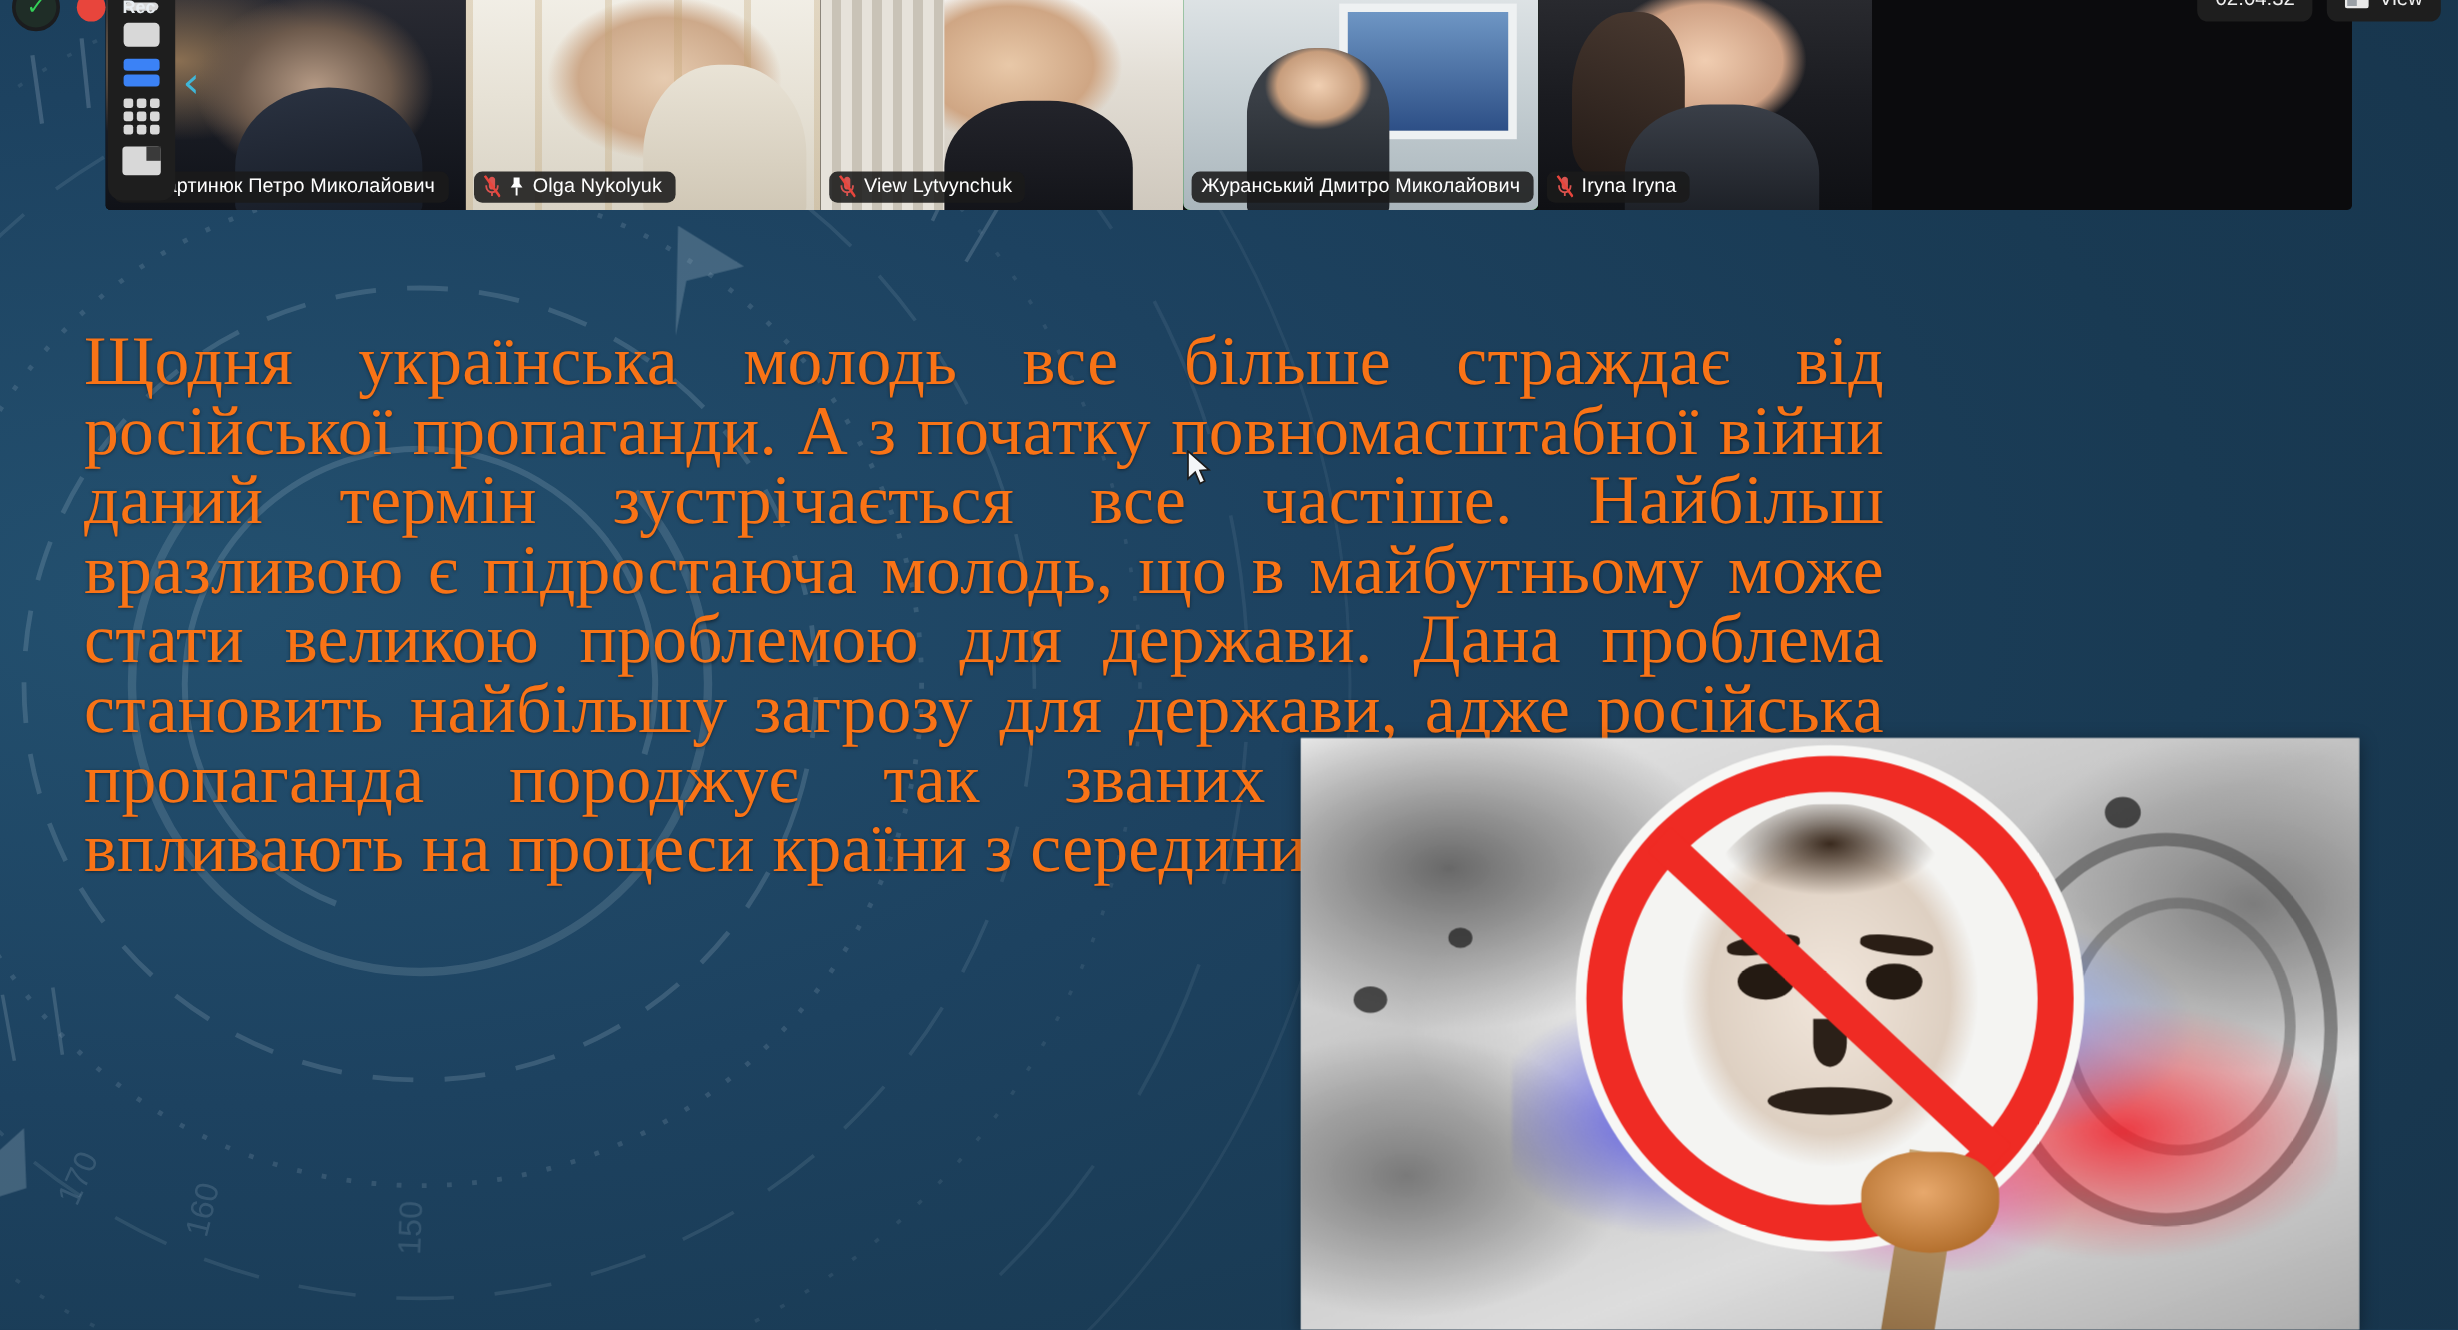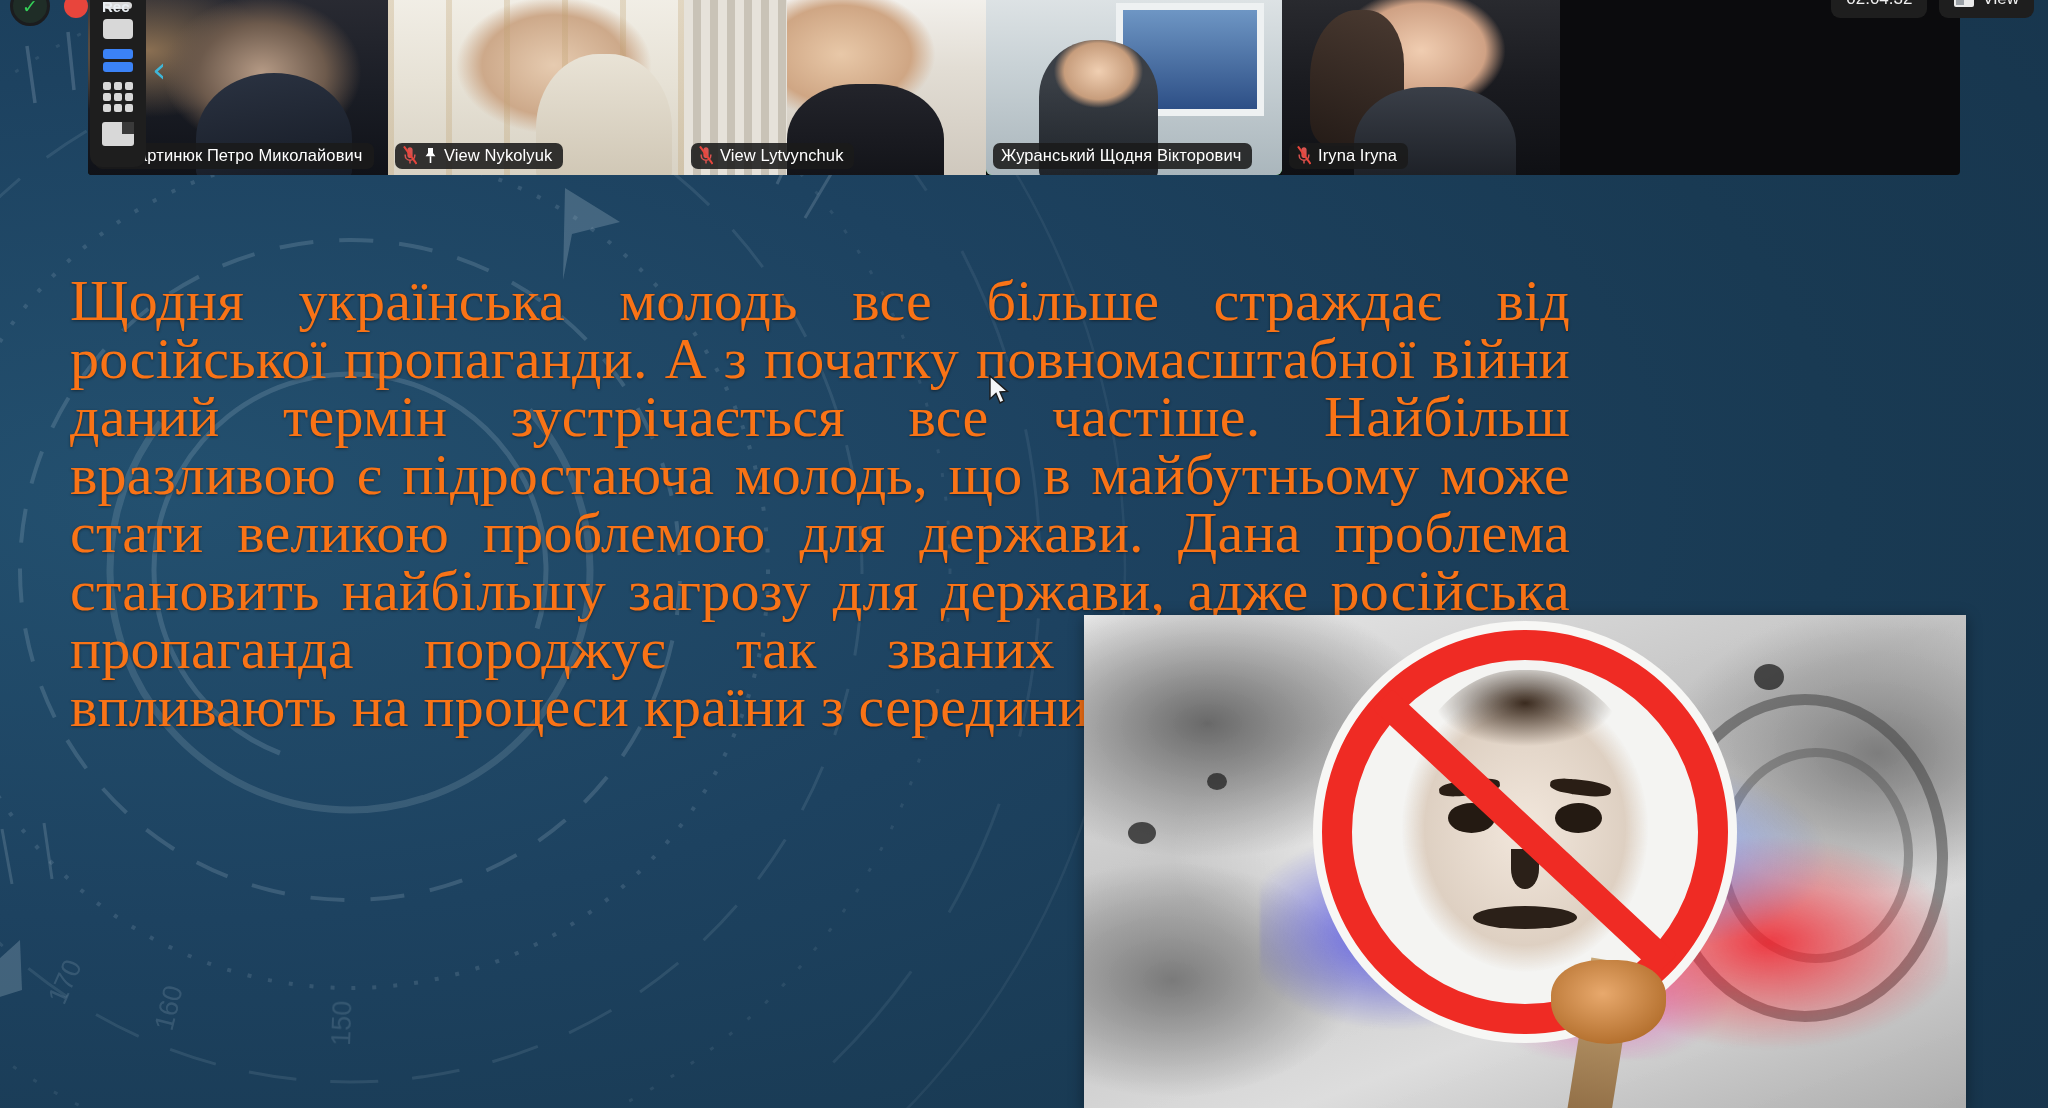--- a/index.html
+++ b/index.html
@@ -274,39 +274,39 @@
         <span class="ic"><svg width="14" height="19" viewBox="0 0 14 19">
             <path d="M7 1.2c1.5 0 2.6 1.1 2.6 2.6v5.6c0 1.5-1.1 2.6-2.6 2.6S4.4 10.9 4.4 9.4V3.8C4.4 2.3 5.5 1.2 7 1.2z" fill="#d9534f"></path>
             <path d="M2.2 8.4v1c0 2.6 2.1 4.8 4.8 4.8s4.8-2.2 4.8-4.8v-1" stroke="#d9534f" stroke-width="1.5" fill="none"></path>
             <path d="M7 14.2v3.2" stroke="#d9534f" stroke-width="1.5"></path>
             <path d="M1 0.5 L13.6 18" stroke="#e8453c" stroke-width="2.1"></path>
           </svg></span>
         <span class="ic"><svg width="13" height="17" viewBox="0 0 13 17">
             <path d="M4 1h5v5l2.4 3.3H1.6L4 6z" fill="#fff"></path>
             <path d="M6.5 9.3v6.6" stroke="#fff" stroke-width="1.6"></path>
           </svg></span>
-        <span>View Nykolyuk</span>
+        <span>Olga Nykolyuk</span>
       </div>
     </div>
     <div class="vtile" style="width: 302px;">
       <div class="vscene p3"></div>
       <div class="vname">
         <span class="ic"><svg width="14" height="19" viewBox="0 0 14 19">
             <path d="M7 1.2c1.5 0 2.6 1.1 2.6 2.6v5.6c0 1.5-1.1 2.6-2.6 2.6S4.4 10.9 4.4 9.4V3.8C4.4 2.3 5.5 1.2 7 1.2z" fill="#d9534f"></path>
             <path d="M2.2 8.4v1c0 2.6 2.1 4.8 4.8 4.8s4.8-2.2 4.8-4.8v-1" stroke="#d9534f" stroke-width="1.5" fill="none"></path>
             <path d="M7 14.2v3.2" stroke="#d9534f" stroke-width="1.5"></path>
             <path d="M1 0.5 L13.6 18" stroke="#e8453c" stroke-width="2.1"></path>
           </svg></span>
         <span>View Lytvynchuk</span>
       </div>
     </div>
     <div class="vtile active" style="width: 296px;">
       <div class="vscene p4"></div>
       <div class="vname">
-        <span>Журанський Щодня Вікторович</span>
+        <span>Журанський Дмитро Миколайович</span>
       </div>
     </div>
     <div class="vtile" style="width: 278px;">
       <div class="vscene p5"></div>
       <div class="vname">
         <span class="ic"><svg width="14" height="19" viewBox="0 0 14 19">
             <path d="M7 1.2c1.5 0 2.6 1.1 2.6 2.6v5.6c0 1.5-1.1 2.6-2.6 2.6S4.4 10.9 4.4 9.4V3.8C4.4 2.3 5.5 1.2 7 1.2z" fill="#d9534f"></path>
             <path d="M2.2 8.4v1c0 2.6 2.1 4.8 4.8 4.8s4.8-2.2 4.8-4.8v-1" stroke="#d9534f" stroke-width="1.5" fill="none"></path>
             <path d="M7 14.2v3.2" stroke="#d9534f" stroke-width="1.5"></path>
             <path d="M1 0.5 L13.6 18" stroke="#e8453c" stroke-width="2.1"></path>

